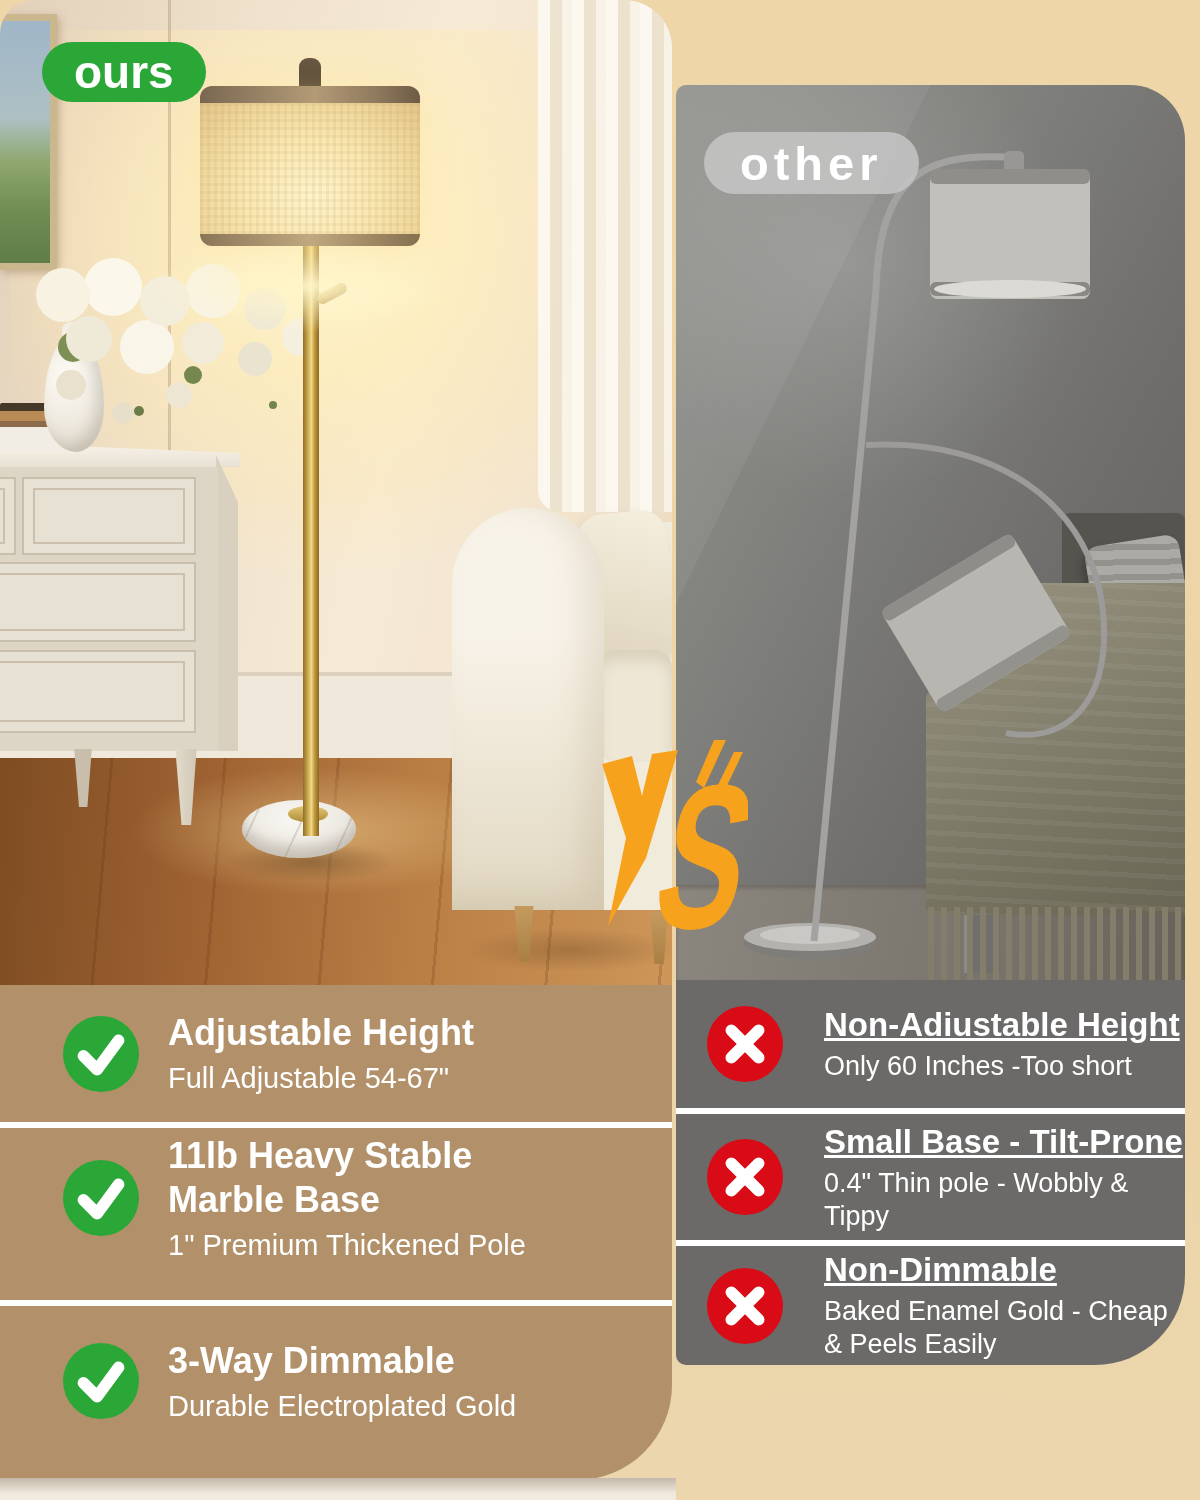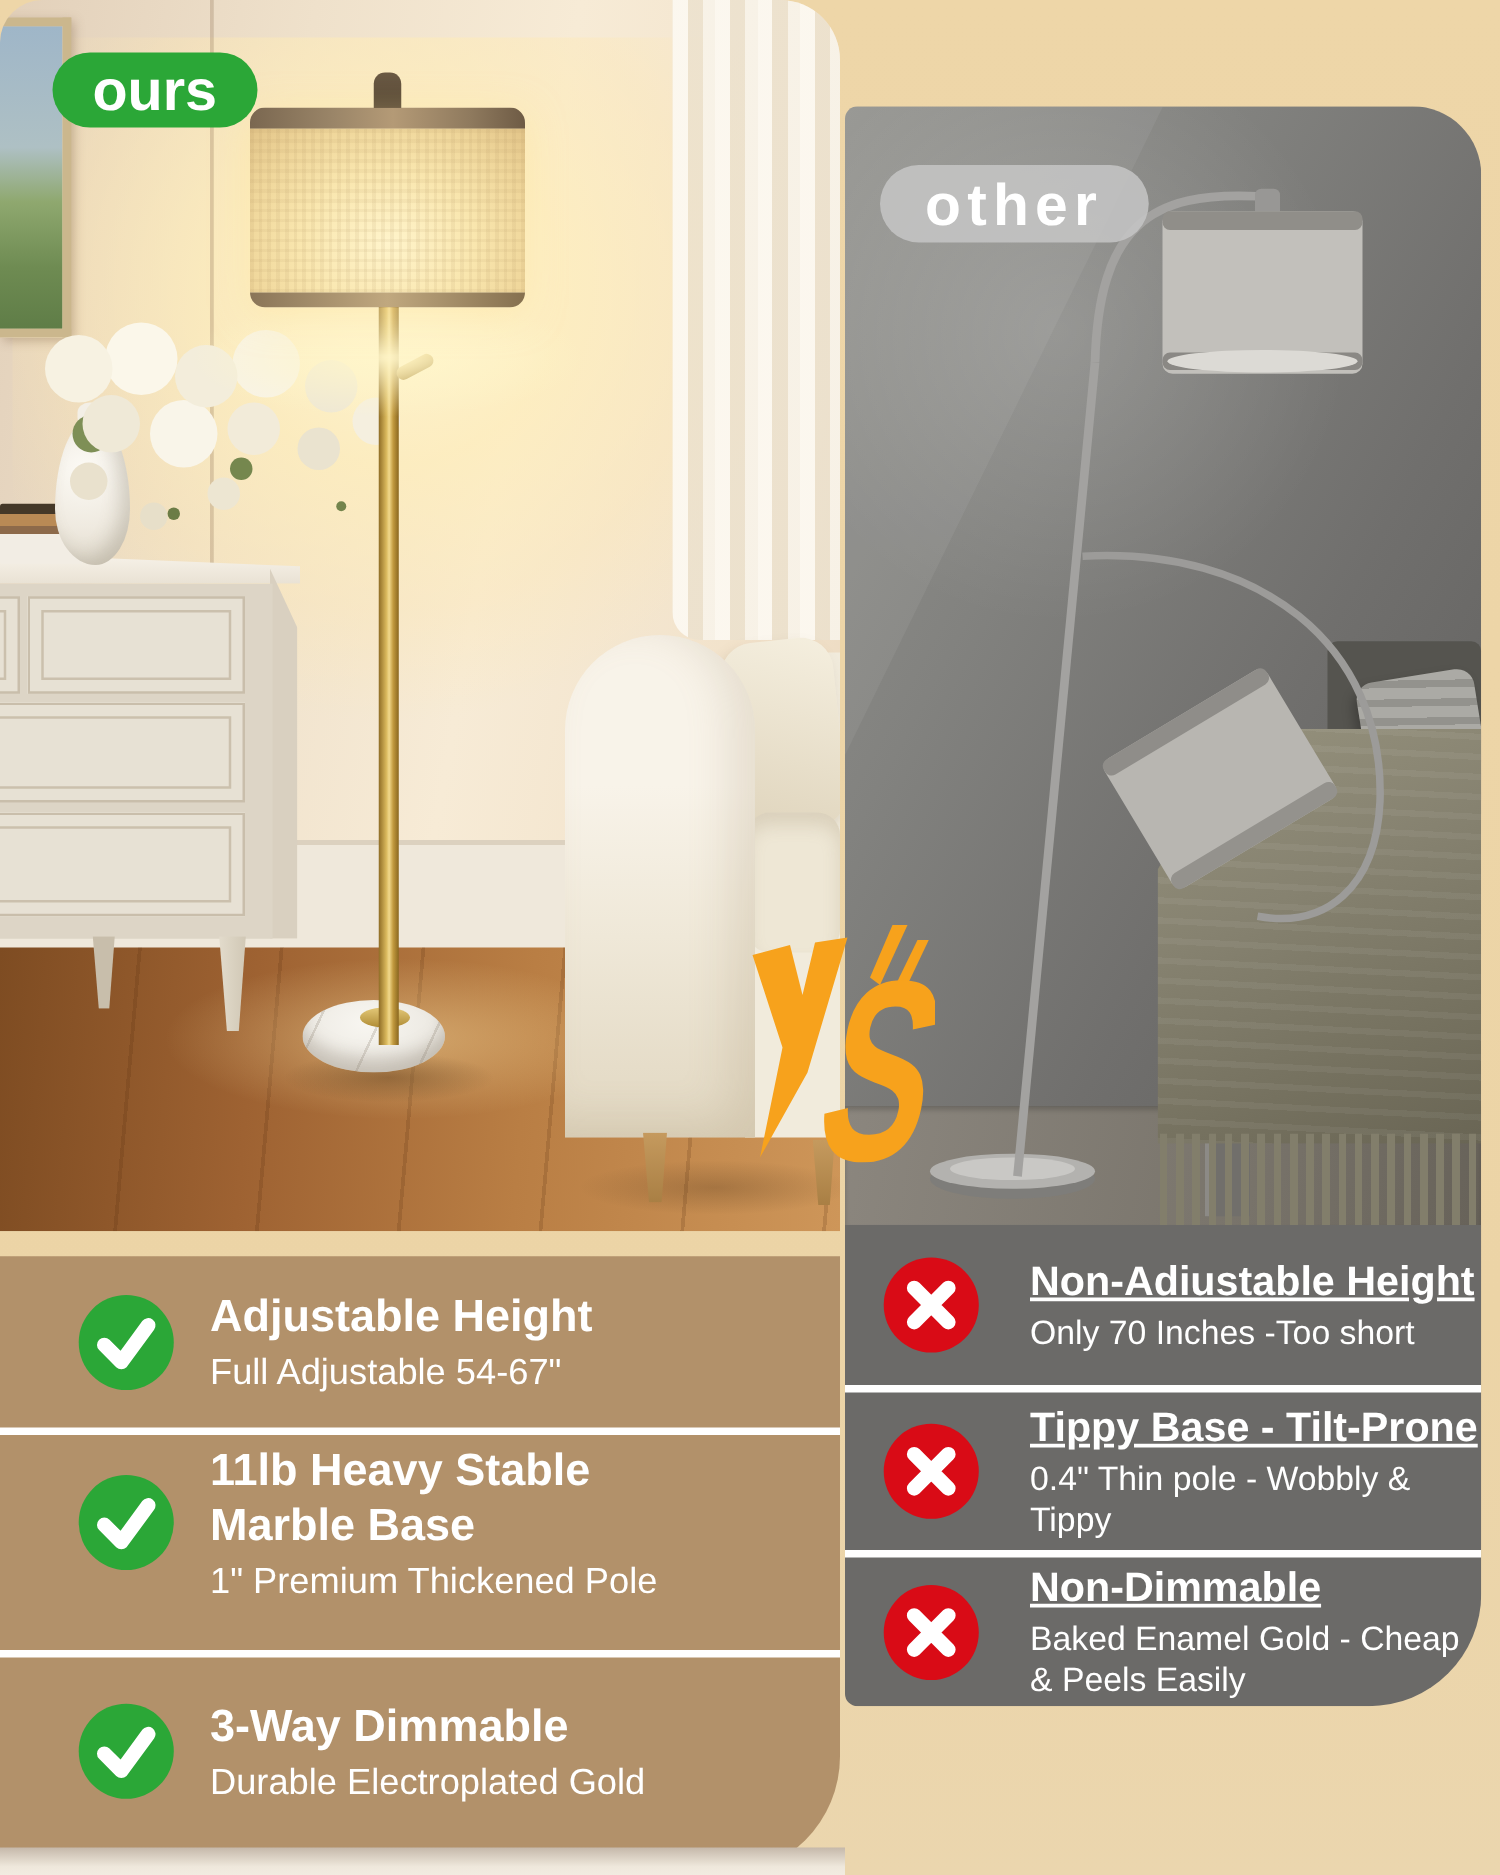--- a/index.html
+++ b/index.html
@@ -109,21 +109,21 @@
     background:repeating-linear-gradient(90deg,#827E6B 0 6px,rgba(130,126,107,0) 6px 13px);}
   .rlamp-svg{left:0;top:0;width:509px;height:895px;}
 
   
   .badge-ours{left:42px;top:42px;height:60px;padding:0 32px;border-radius:30px;background:#2BA737;
     color:#fff;font-size:46px;font-weight:700;display:flex;align-items:center;z-index:6;}
   .badge-other{left:28px;top:26px;height:62px;padding:0 36px;border-radius:31px;background:rgba(198,198,198,.85);
     color:#fff;font-size:47px;font-weight:700;letter-spacing:5px;display:flex;align-items:center;z-index:6;}
 
   
-  .left-features{left:0;top:985px;width:672px;height:495px;background:#B2916A;border-radius:0 0 95px 0;margin-top:20px;}
+  .left-features{left:0;top:985px;width:672px;height:495px;background:#B2916A;border-radius:0 0 95px 0;}
   .right-features{left:0;top:895px;width:509px;height:385px;background:#6B6A68;}
   .divider{background:#FFFFFF;height:6px;}
   .feature-row{display:flex;align-items:center;}
   .lf-row{padding-left:62px;gap:28px;}
   .rf-row{padding-left:30px;gap:40px;}
   .f-icon{flex:0 0 auto;width:78px;height:78px;}
   .f-title{color:#fff;font-weight:700;}
   .f-sub{color:#fff;margin-top:5px;}
   .lf-row .f-title{font-size:36px;line-height:44px;max-width:410px;}
   .lf-row .f-sub{font-size:29px;line-height:36px;max-width:440px;}
@@ -260,31 +260,31 @@
     </div>
 
     <div class="abs right-features">
       <div class="abs feature-row rf-row" style="left:0;top:0;width:509px;height:128px;">
         <svg class="f-icon" viewBox="0 0 80 80">
           <circle cx="40" cy="40" r="39" fill="#D90B16"></circle>
           <path d="M26 26 L54 54 M54 26 L26 54" stroke="#fff" stroke-width="12" stroke-linecap="round"></path>
         </svg>
         <div>
           <div class="f-title">Non-Adiustable Height</div>
-          <div class="f-sub">Only 70 Inches -Too short</div>
+          <div class="f-sub">Only 60 Inches -Too short</div>
         </div>
       </div>
       <div class="abs divider" style="left:0;top:128px;width:509px;"></div>
       <div class="abs feature-row rf-row" style="left:0;top:134px;width:509px;height:126px;">
         <svg class="f-icon" viewBox="0 0 80 80">
           <circle cx="40" cy="40" r="39" fill="#D90B16"></circle>
           <path d="M26 26 L54 54 M54 26 L26 54" stroke="#fff" stroke-width="12" stroke-linecap="round"></path>
         </svg>
         <div>
-          <div class="f-title">Tippy Base - Tilt-Prone</div>
+          <div class="f-title">Small Base - Tilt-Prone</div>
           <div class="f-sub">0.4" Thin pole - Wobbly &amp; Tippy</div>
         </div>
       </div>
       <div class="abs divider" style="left:0;top:260px;width:509px;"></div>
       <div class="abs feature-row rf-row" style="left:0;top:266px;width:509px;height:119px;">
         <svg class="f-icon" viewBox="0 0 80 80">
           <circle cx="40" cy="40" r="39" fill="#D90B16"></circle>
           <path d="M26 26 L54 54 M54 26 L26 54" stroke="#fff" stroke-width="12" stroke-linecap="round"></path>
         </svg>
         <div>

